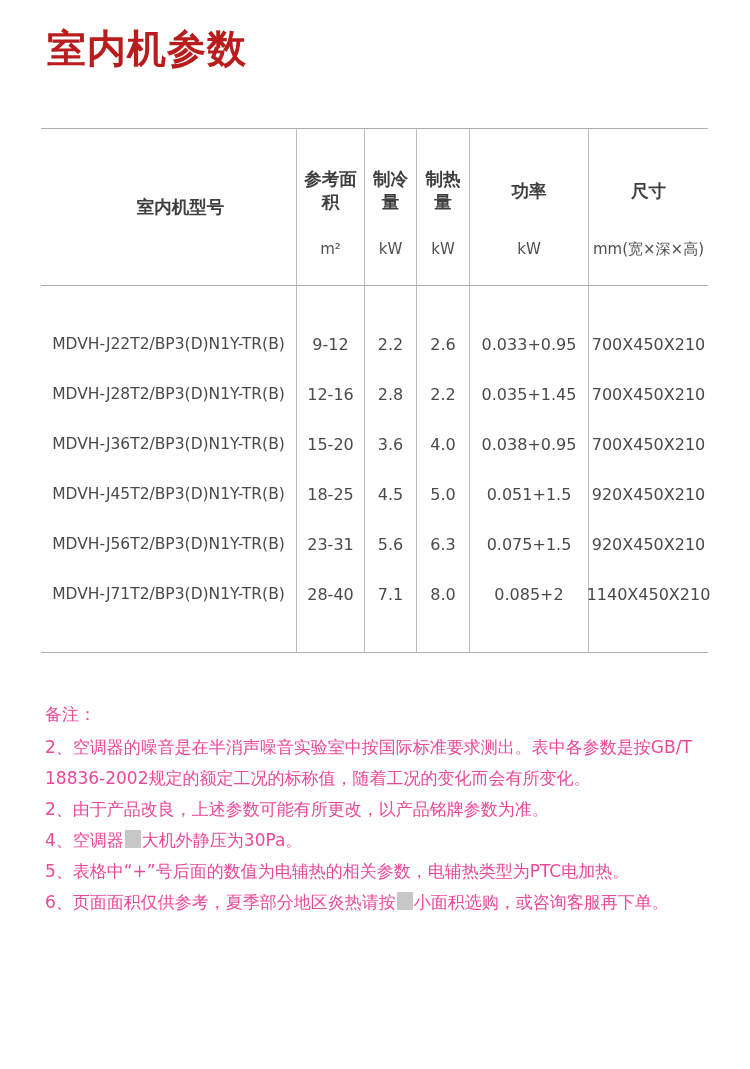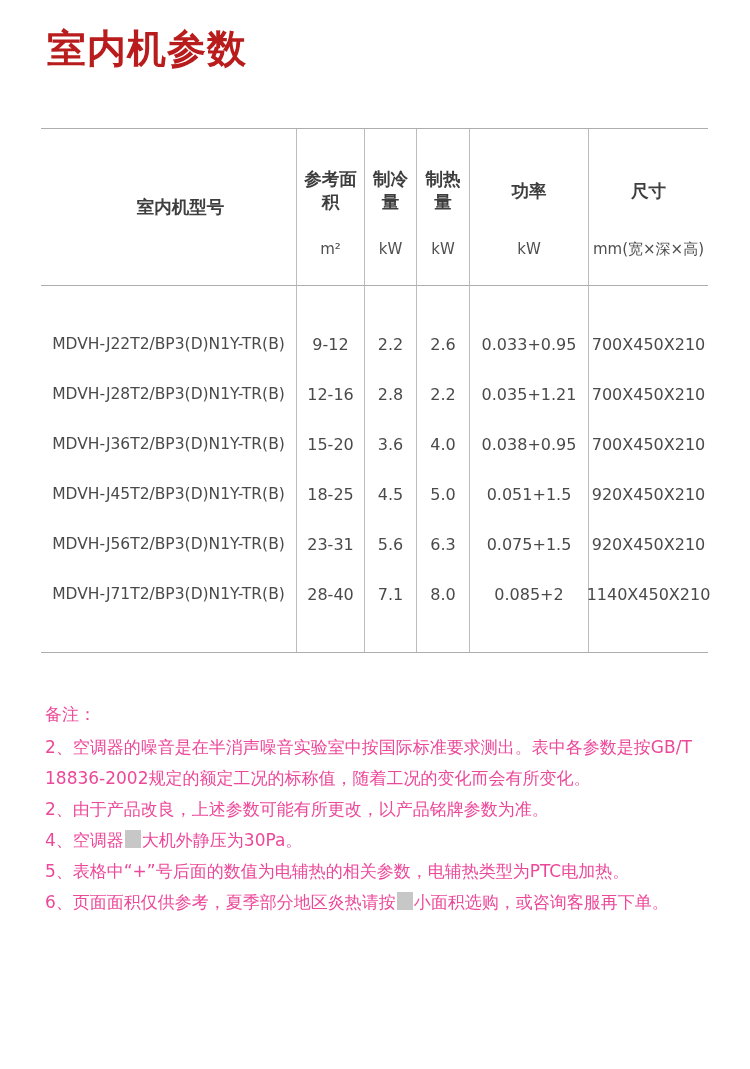--- a/index.html
+++ b/index.html
@@ -78,21 +78,21 @@
     <div class="td bl">9-12</div>
     <div class="td bl">2.2</div>
     <div class="td bl">2.6</div>
     <div class="td bl">0.033+0.95</div>
     <div class="td bl">700X450X210</div>
 
     <div class="td model">MDVH-J28T2/BP3(D)N1Y-TR(B)</div>
     <div class="td bl">12-16</div>
     <div class="td bl">2.8</div>
     <div class="td bl">2.2</div>
-    <div class="td bl">0.035+1.21</div>
+    <div class="td bl">0.035+1.45</div>
     <div class="td bl">700X450X210</div>
 
     <div class="td model">MDVH-J36T2/BP3(D)N1Y-TR(B)</div>
     <div class="td bl">15-20</div>
     <div class="td bl">3.6</div>
     <div class="td bl">4.0</div>
     <div class="td bl">0.038+0.95</div>
     <div class="td bl">700X450X210</div>
 
     <div class="td model">MDVH-J45T2/BP3(D)N1Y-TR(B)</div>

